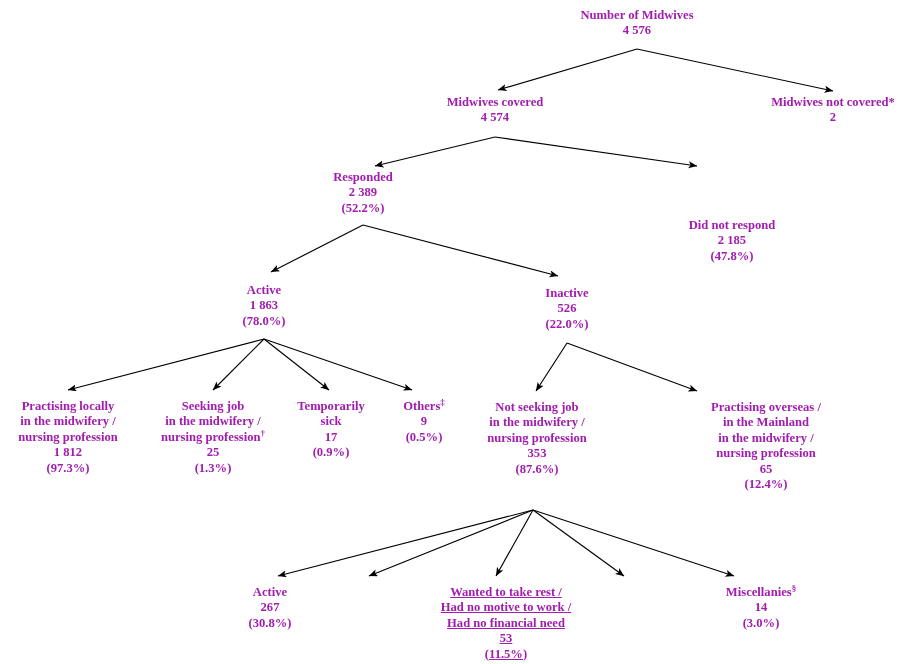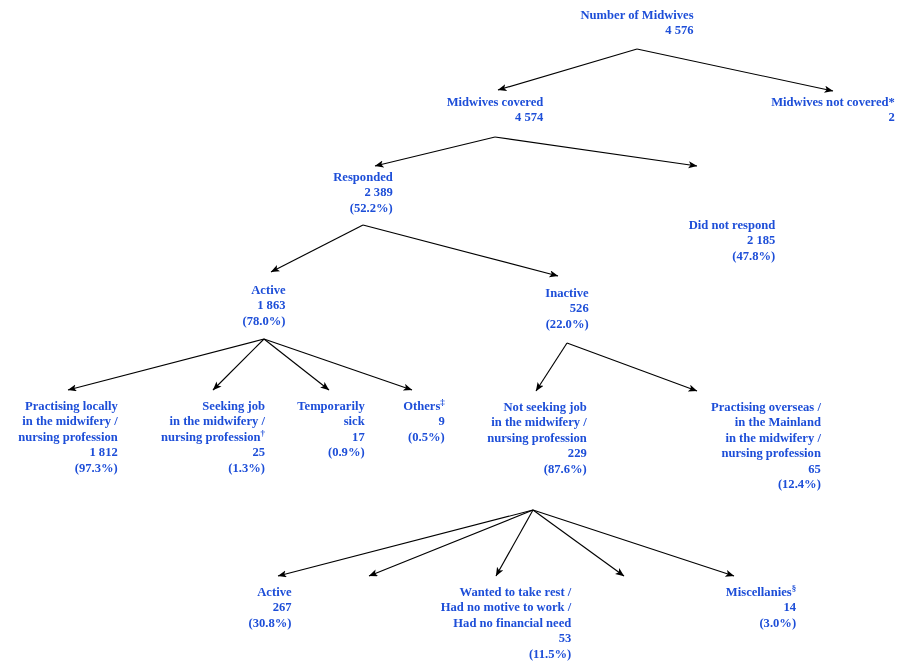--- a/index.html
+++ b/index.html
@@ -18,25 +18,25 @@
   #connectors {
     position: absolute;
     left: 0;
     top: 0;
     width: 901px;
     height: 664px;
     pointer-events: none;
   }
   .node {
     position: absolute;
-    text-align: right;
+    text-align: center;
     font-weight: bold;
     font-size: 12.6px;
     line-height: 15.4px;
-    color: #1d4ed8;
+    color: #a21caf;
     white-space: nowrap;
     transform: translateX(-50%);
   }
   .node .ln { display: block; }
   .node sup {
     font-size: 9px;
     font-weight: bold;
     vertical-align: super;
     line-height: 0;
   }
@@ -144,41 +144,41 @@
   <div class="node" style="left:424px; top:399px;">
     <span class="ln"><span>Others</span><sup>‡</sup></span>
     <span class="ln">9</span>
     <span class="ln">(0.5%)</span>
   </div>
 
   <div class="node" style="left:537px; top:400px;">
     <span class="ln">Not seeking job</span>
     <span class="ln">in the midwifery /</span>
     <span class="ln">nursing profession</span>
-    <span class="ln">229</span>
+    <span class="ln">353</span>
     <span class="ln">(87.6%)</span>
   </div>
 
   <div class="node" style="left:718px; top:400px;margin-left:48px;">
     <span class="ln">Practising overseas /</span>
     <span class="ln">in the Mainland</span>
     <span class="ln">in the midwifery /</span>
     <span class="ln">nursing profession</span>
     <span class="ln">65</span>
     <span class="ln">(12.4%)</span>
   </div>
 
   <div class="node" style="left:270px; top:585px;">
     <span class="ln">Active</span>
     <span class="ln">267</span>
     <span class="ln">(30.8%)</span>
   </div>
 
 
-  <div class="node" style="left:506px; top:585px;">
+  <div class="node" style="left:506px; top:585px;text-decoration:underline;">
     <span class="ln">Wanted to take rest /</span>
     <span class="ln">Had no motive to work /</span>
     <span class="ln">Had no financial need</span>
     <span class="ln">53</span>
     <span class="ln">(11.5%)</span>
   </div>
 
 
   <div class="node" style="left:745px; top:585px;margin-left:16px;">
     <span class="ln"><span>Miscellanies</span><sup>§</sup></span>

